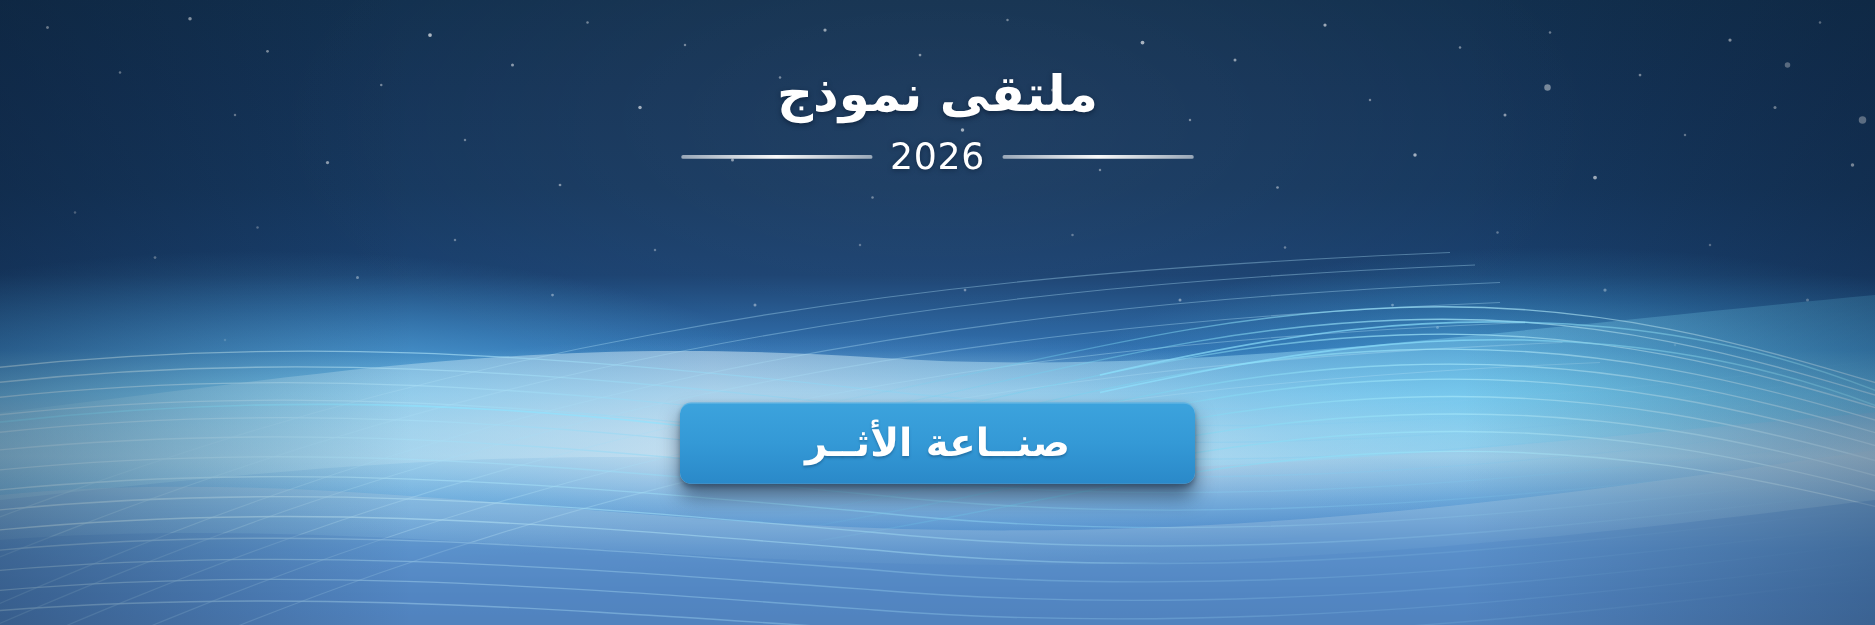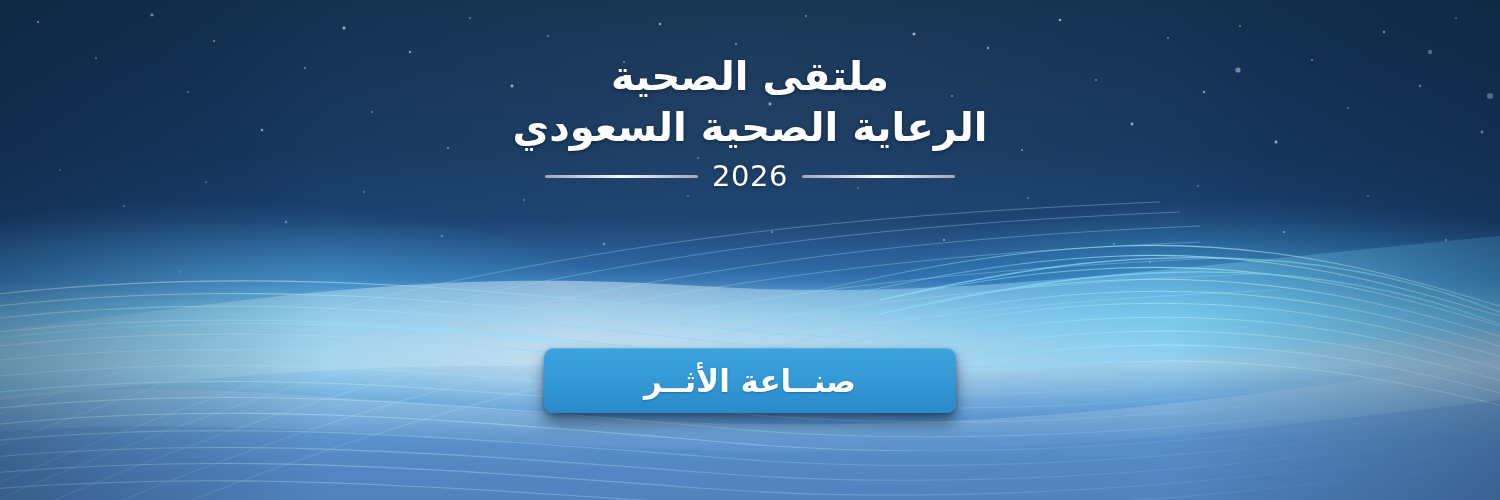--- a/index.html
+++ b/index.html
@@ -143,21 +143,21 @@
     text-align: center;
     margin-top: 12px;
     letter-spacing: -0.3px;
     text-shadow: 0 1px 5px rgba(5, 20, 40, 0.5);
   }
 
   #cta-wrap {
     position: absolute;
     left: 50%;
     transform: translateX(-50%);
-    top: 348px;
+    top: 322px;
   }
   #cta-button {
     width: 412px;
     height: 65px;
     border: none;
     border-radius: 9px;
     background: linear-gradient(to bottom, #3ca3dd 0%, #3499d6 50%, #2a89c9 100%);
     box-shadow:
       0 10px 16px rgba(8, 28, 52, 0.55),
       0 2px 4px rgba(8, 28, 52, 0.35),
@@ -326,23 +326,22 @@
     </g>
 
     <path d="M0,396 C240,372 480,420 760,424 C1040,428 1280,392 1500,360 L1500,500 L0,500 Z" fill="#b7cfe6" opacity="0.30"></path>
     <path d="M0,432 C260,412 520,452 800,452 C1080,452 1300,424 1500,400 L1500,500 L0,500 Z" fill="#4f86c6" opacity="0.35"></path>
   </svg>
 
   <div class="bg-layer" id="bg-vignette"></div>
 
   <div id="content">
 
-    <div class="ar-title">ملتقى الصحية</div>
-
-    <div class="ar-title ar-title-line2">الرعاية الصحية السعودي</div>
+    <div class="ar-title">ملتقى نموذج</div>
+
 
     <div class="year-row">
       <span class="year-rule"></span>
       <span class="year-text">2026</span>
       <span class="year-rule"></span>
     </div>
 
   </div>
 
   <div id="cta-wrap">

